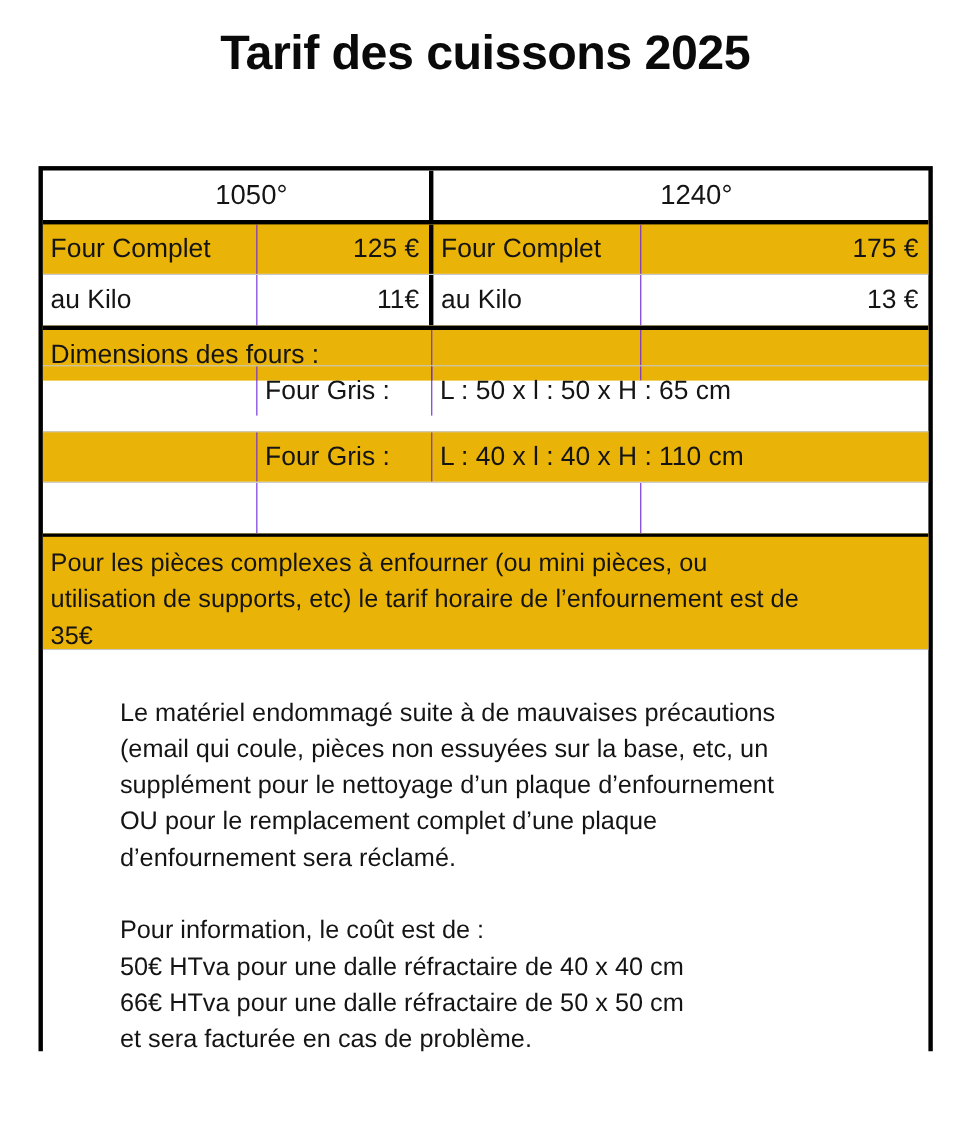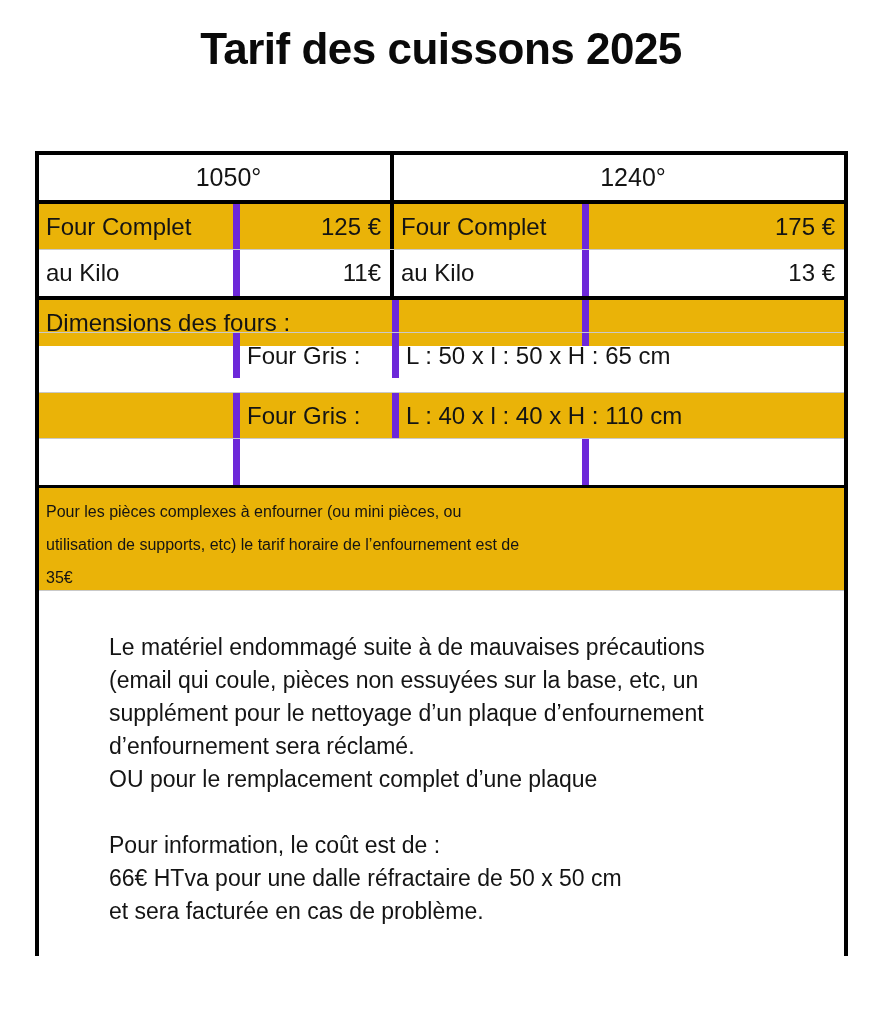--- a/index.html
+++ b/index.html
@@ -45,28 +45,28 @@
   .bt-thick { border-top: 4px solid #000000; }
   .bt-med   { border-top: 3px solid #000000; }
   .bt-thin  { border-top: 1px solid #c9c9c9; }
   .cell {
     display: flex;
     align-items: center;
     font-size: 24px;
     overflow: hidden;
     white-space: nowrap;
   }
-  .vl-thin  { border-left: 7px solid #6d28d9; }
+  .vl-thin  { border-left: 1px solid #6d28d9; }
   .vl-thick { border-left: 4px solid #000000; }
   .cell.label { padding-left: 7px; justify-content: flex-start; }
   .cell.price { padding-right: 9px; justify-content: flex-end; }
   .cell.center { justify-content: center; font-size: 25px; padding-left: 28px; }
   .note-block {
     padding: 7px 10px 0 7px;
-    font-size: 16px;
+    font-size: 23px;
     line-height: 33px;
   }
   .footer-block {
     padding: 40px 10px 0 70px;
     font-size: 23px;
     line-height: 33px;
   }
   .para-gap { margin-top: 33px; }
   .line { white-space: nowrap; }
   
@@ -150,24 +150,25 @@
       <div class="line">Pour les pièces complexes à enfourner (ou mini pièces, ou</div>
       <div class="line">utilisation de supports, etc) le tarif horaire de l’enfournement est de</div>
       <div class="line">35€</div>
     </div>
 
     <div class="trow r8 bt-thin footer-block">
       <div>
         <div class="line">Le matériel endommagé suite à de mauvaises précautions</div>
         <div class="line">(email qui coule, pièces non essuyées sur la base, etc, un</div>
         <div class="line">supplément pour le nettoyage d’un plaque d’enfournement</div>
+        <div class="line">OU pour le remplacement complet d’une plaque</div>
         <div class="line">d’enfournement sera réclamé.</div>
-        <div class="line">OU pour le remplacement complet d’une plaque</div>
       </div>
       <div class="para-gap">
         <div class="line">Pour information, le coût est de :</div>
+        <div class="line">50€ HTva pour une dalle réfractaire de 40 x 40 cm</div>
         <div class="line">66€ HTva pour une dalle réfractaire de 50 x 50 cm</div>
         <div class="line">et sera facturée en cas de problème.</div>
       </div>
     </div>
 
   </div>
 </div>
 
 </body></html>

